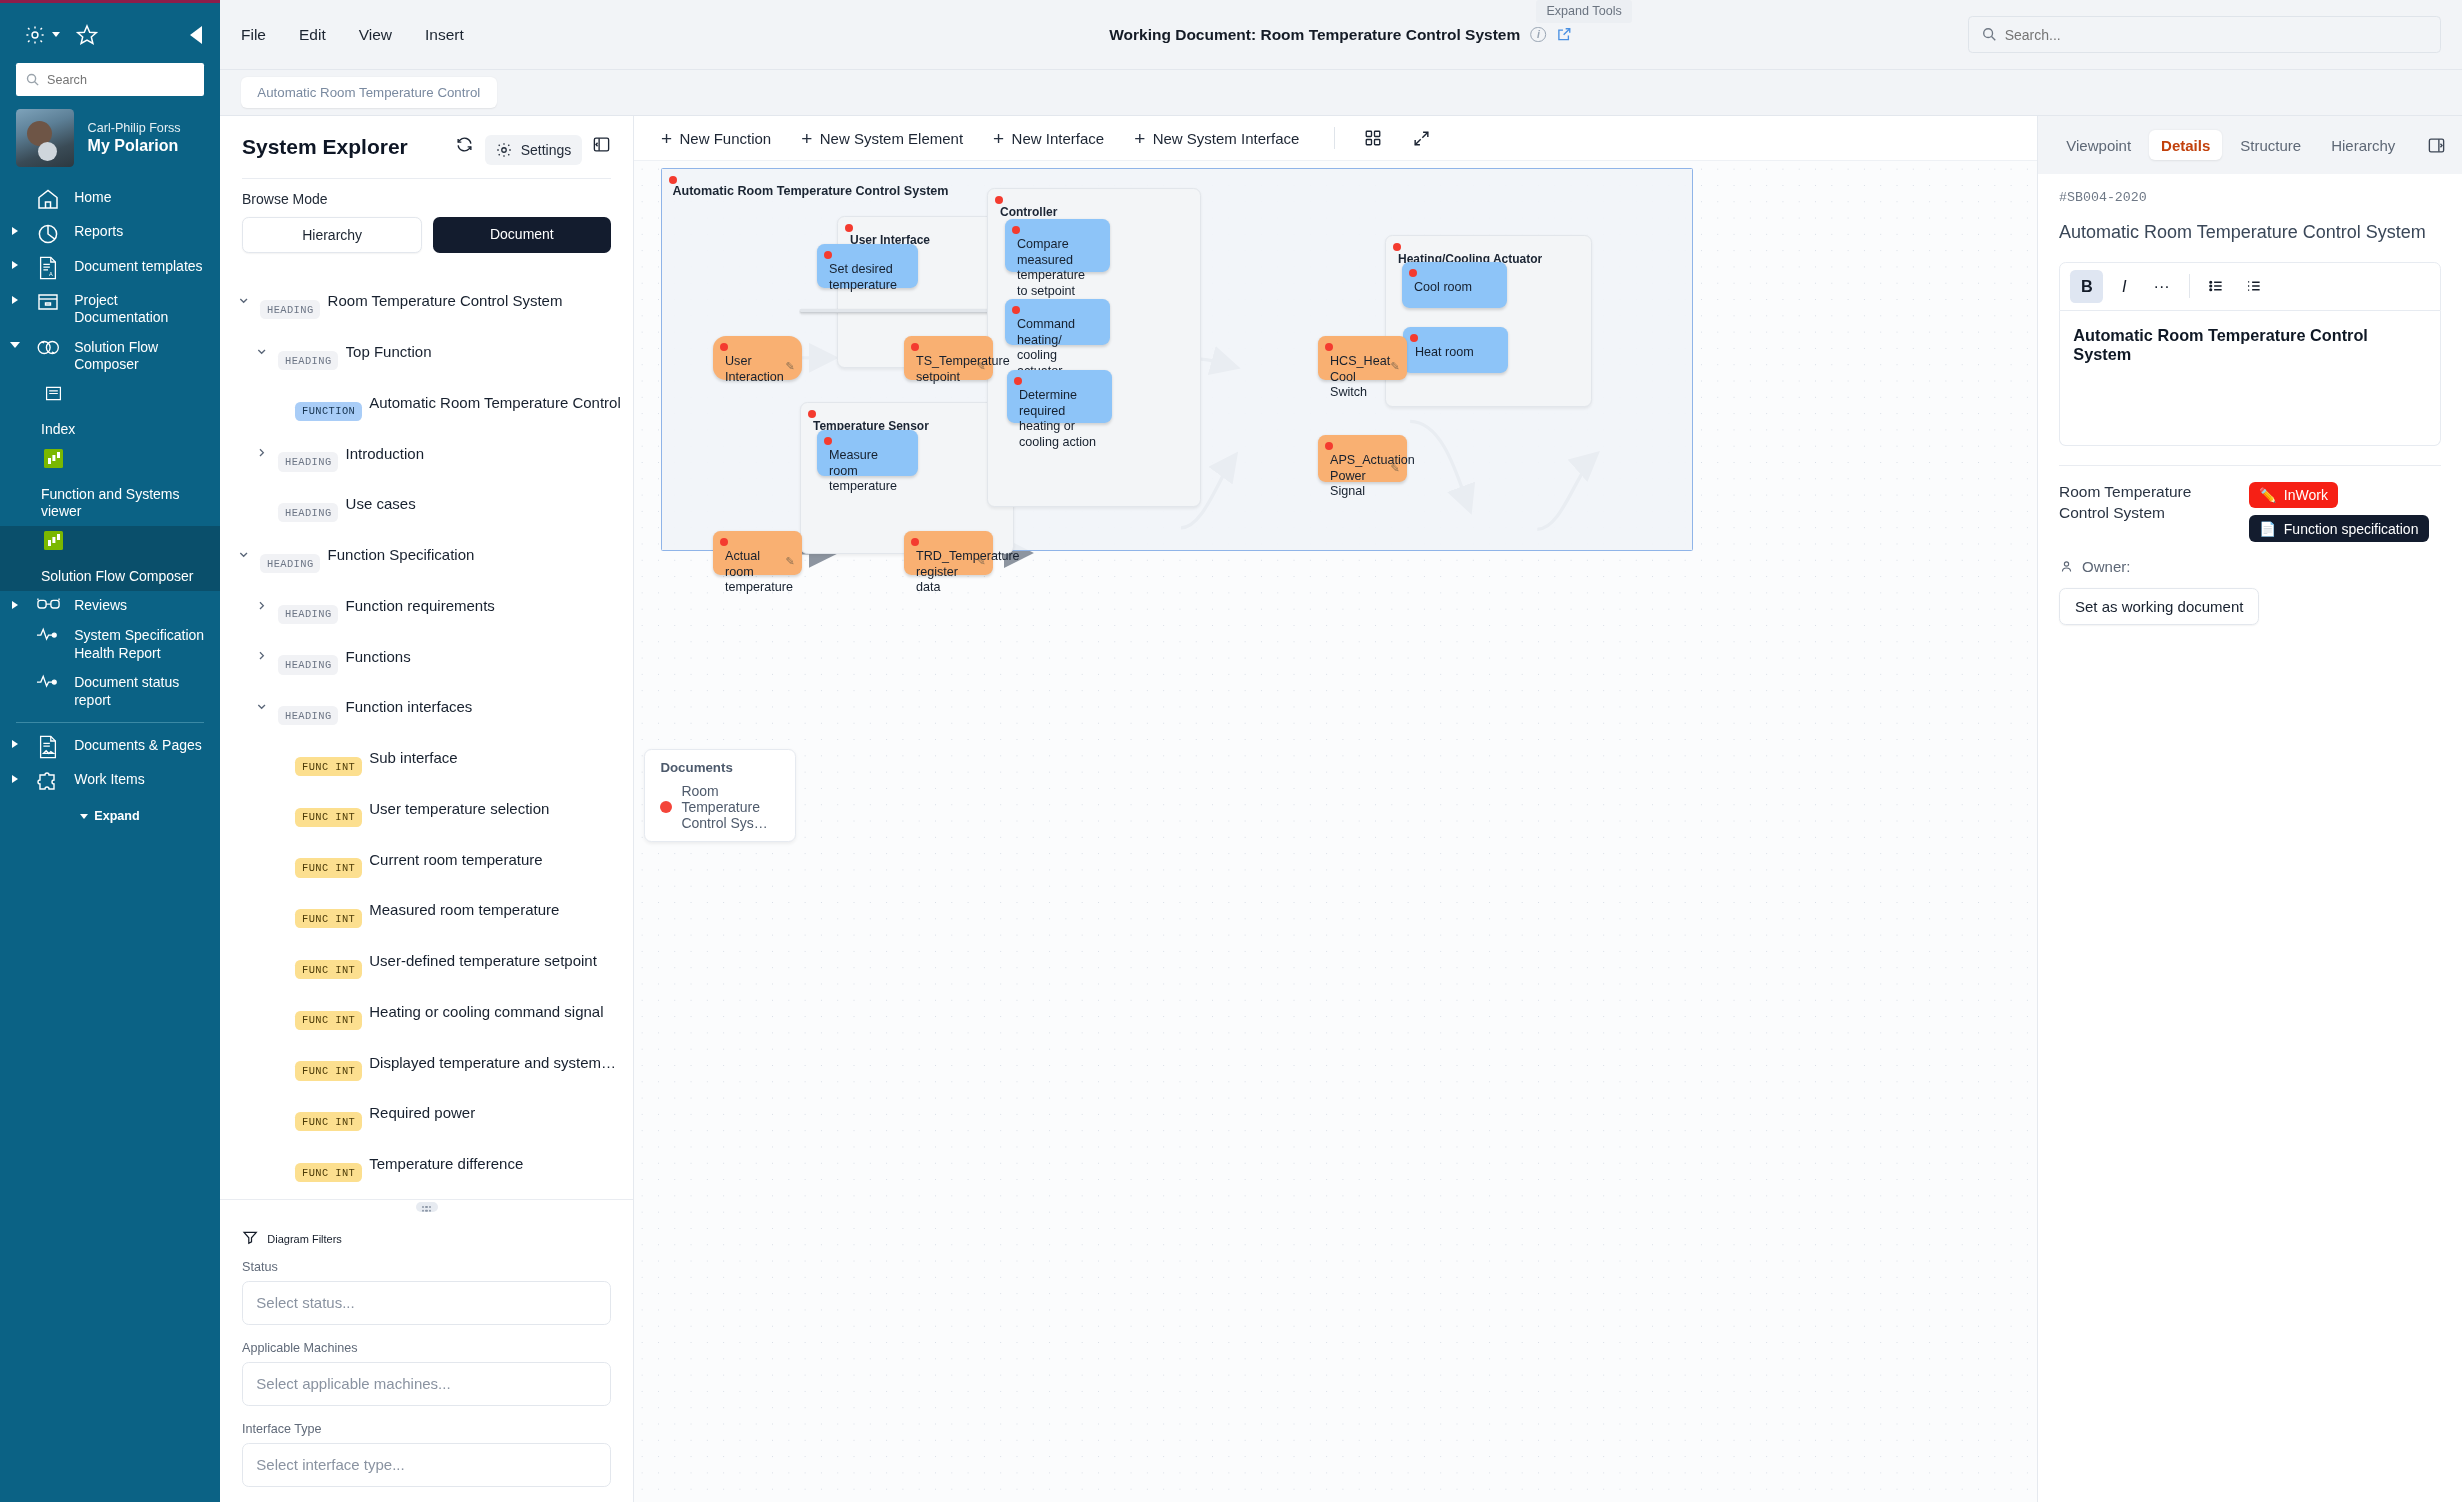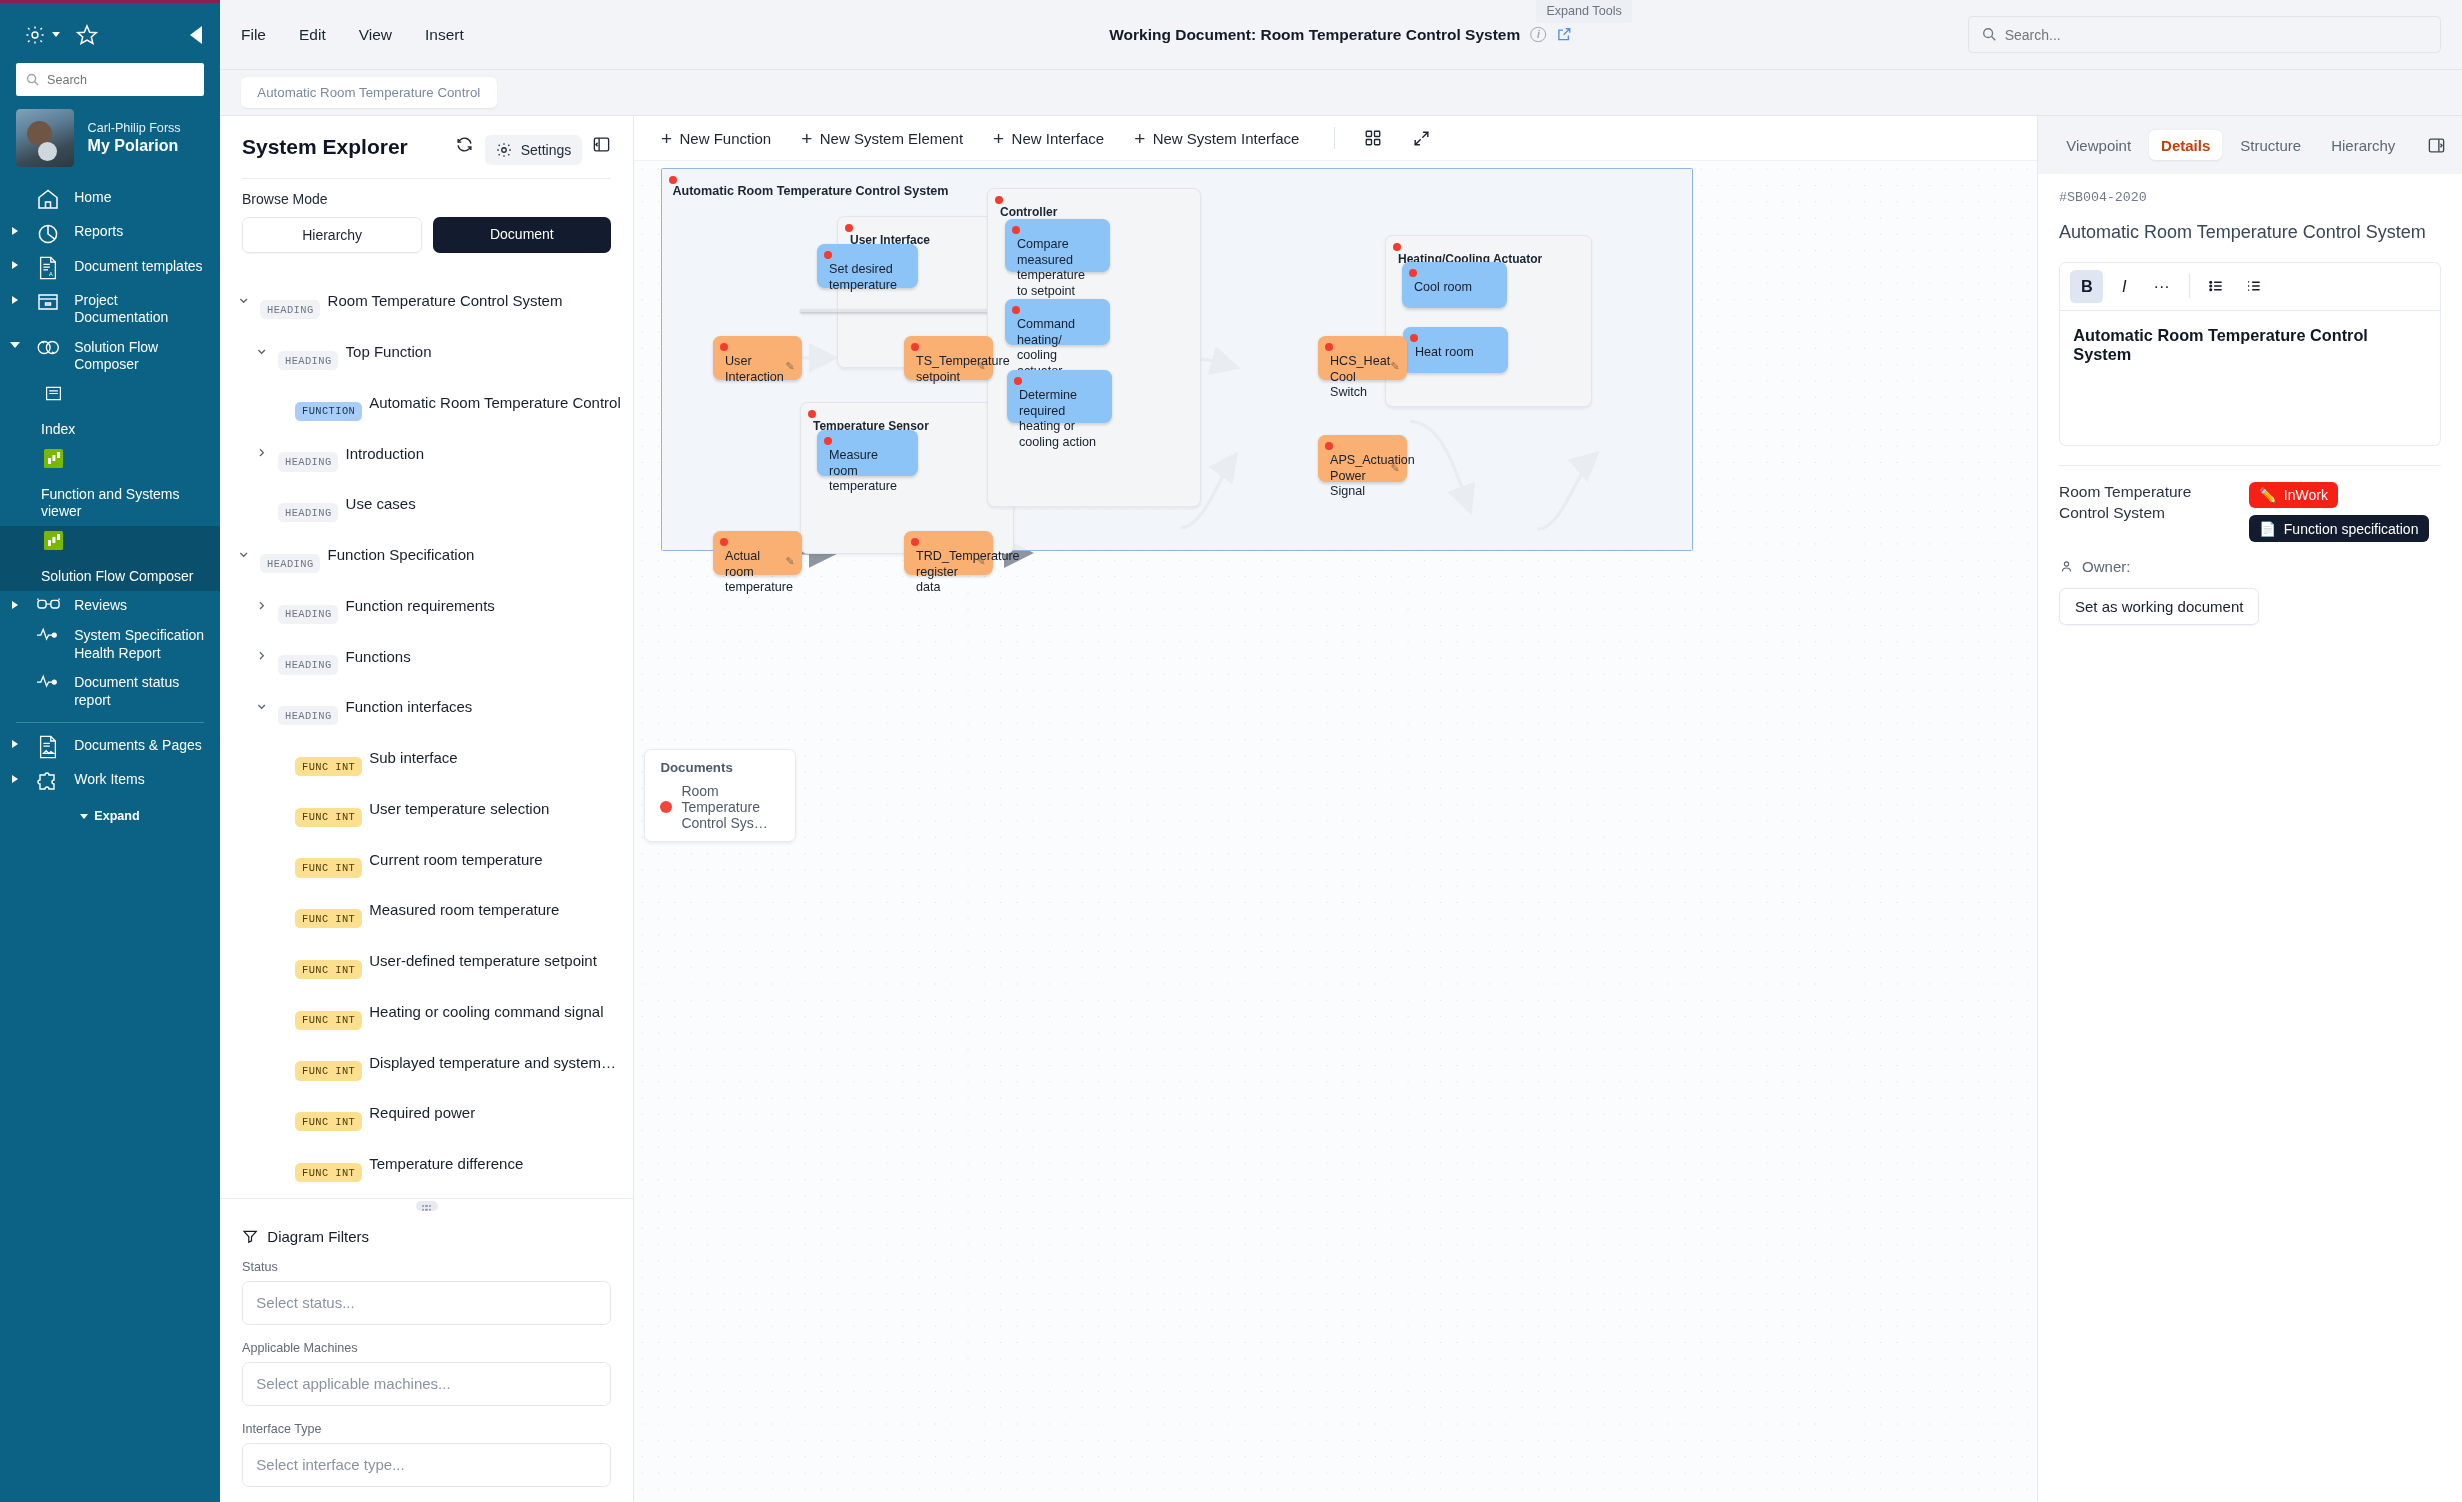--- a/index.html
+++ b/index.html
@@ -113,21 +113,21 @@
   .tag-heading { background:#f1f2f5; color:#6d7686; }
   .tag-function { background:#a9cdf7; color:#16334f; }
   .tag-funcint { background:#fcdf8f; color:#4b3a07; }
   .tree-label { white-space: nowrap; overflow: hidden; text-overflow: ellipsis; }
 
   .resize-handle { height: 15px; display:flex; align-items:center; justify-content:center; border-top:0.7px solid #e9ecf1;}
   .grip { width:22px;height:10.4px;border-radius:5.2px;background:#e7ebf1;display:flex;align-items:center;justify-content:center;gap:1.5px;}
   .grip i { width:2.2px;height:2.2px;background:#8c97a6;border-radius:50%;display:block; box-shadow:0 3.7px 0 #8c97a6;}
 
   .filters { padding: 15px 22px 0 22px; }
-  .filters-title { display:flex; align-items:center; gap:9px; font-size:15px; color:#141c29; margin-bottom: 15px;}
+  .filters-title { display:flex; align-items:flex-end; gap:9px; font-size:11px; color:#141c29; margin-bottom: 15px;}
   .field-label { font-size: 12.6px; color:#606a79; margin-bottom: 6.7px; }
   .field-box { height: 44px; border:0.7px solid #e3e7ed; border-radius: 6.7px; display:flex; align-items:center; padding: 0 13.3px; font-size:15px; color:#8a93a1; margin-bottom: 16.3px;}
 
   
   .canvas-wrap { flex:1; display:flex; flex-direction:column; min-width:0; position:relative; background:#fff;}
   .canvas-toolbar { height: 44px; display:flex; align-items:center; gap: 30px; padding-left: 27px; font-size: 15px; color:#1c2533;}
   .tb-item { display:flex; align-items:center; gap: 7.4px; }
   .plus { font-size: 19px; color:#26303f; line-height:1;}
   .tb-sep { width:0.7px;height:22px;background:#dfe4ea; margin-left: 4.4px;}
   .canvas {
@@ -763,21 +763,21 @@
           </div>
           <div class="node blue" style="left:768px; top:101px; width:105px; height:46px;">
             <span class="dot"></span>
             <div style="padding-top:7.4px">Cool room</div>
           </div>
           <div class="node blue" style="left:769px; top:166px; width:105px; height:46px;">
             <span class="dot"></span>
             <div style="padding-top:7.4px">Heat room</div>
           </div>
 
-          <div class="node orange" style="left:79px; top:175px; width:89px; height:44px;">
+          <div class="node orange" style="left:79px; top:175px; width:89px; height:44px;border-radius:13px;">
             <span class="dot"></span>
             <div style="padding-top:7.4px">User Interaction</div>
             <span class="pen">✎</span>
           </div>
           <div class="node orange" style="left:270px; top:175px; width:89px; height:44px;">
             <span class="dot"></span>
             <div style="padding-top:7.4px">TS_Temperature setpoint</div>
             <span class="pen">✎</span>
           </div>
           <div class="node orange" style="left:684px; top:175px; width:89px; height:44px;">

